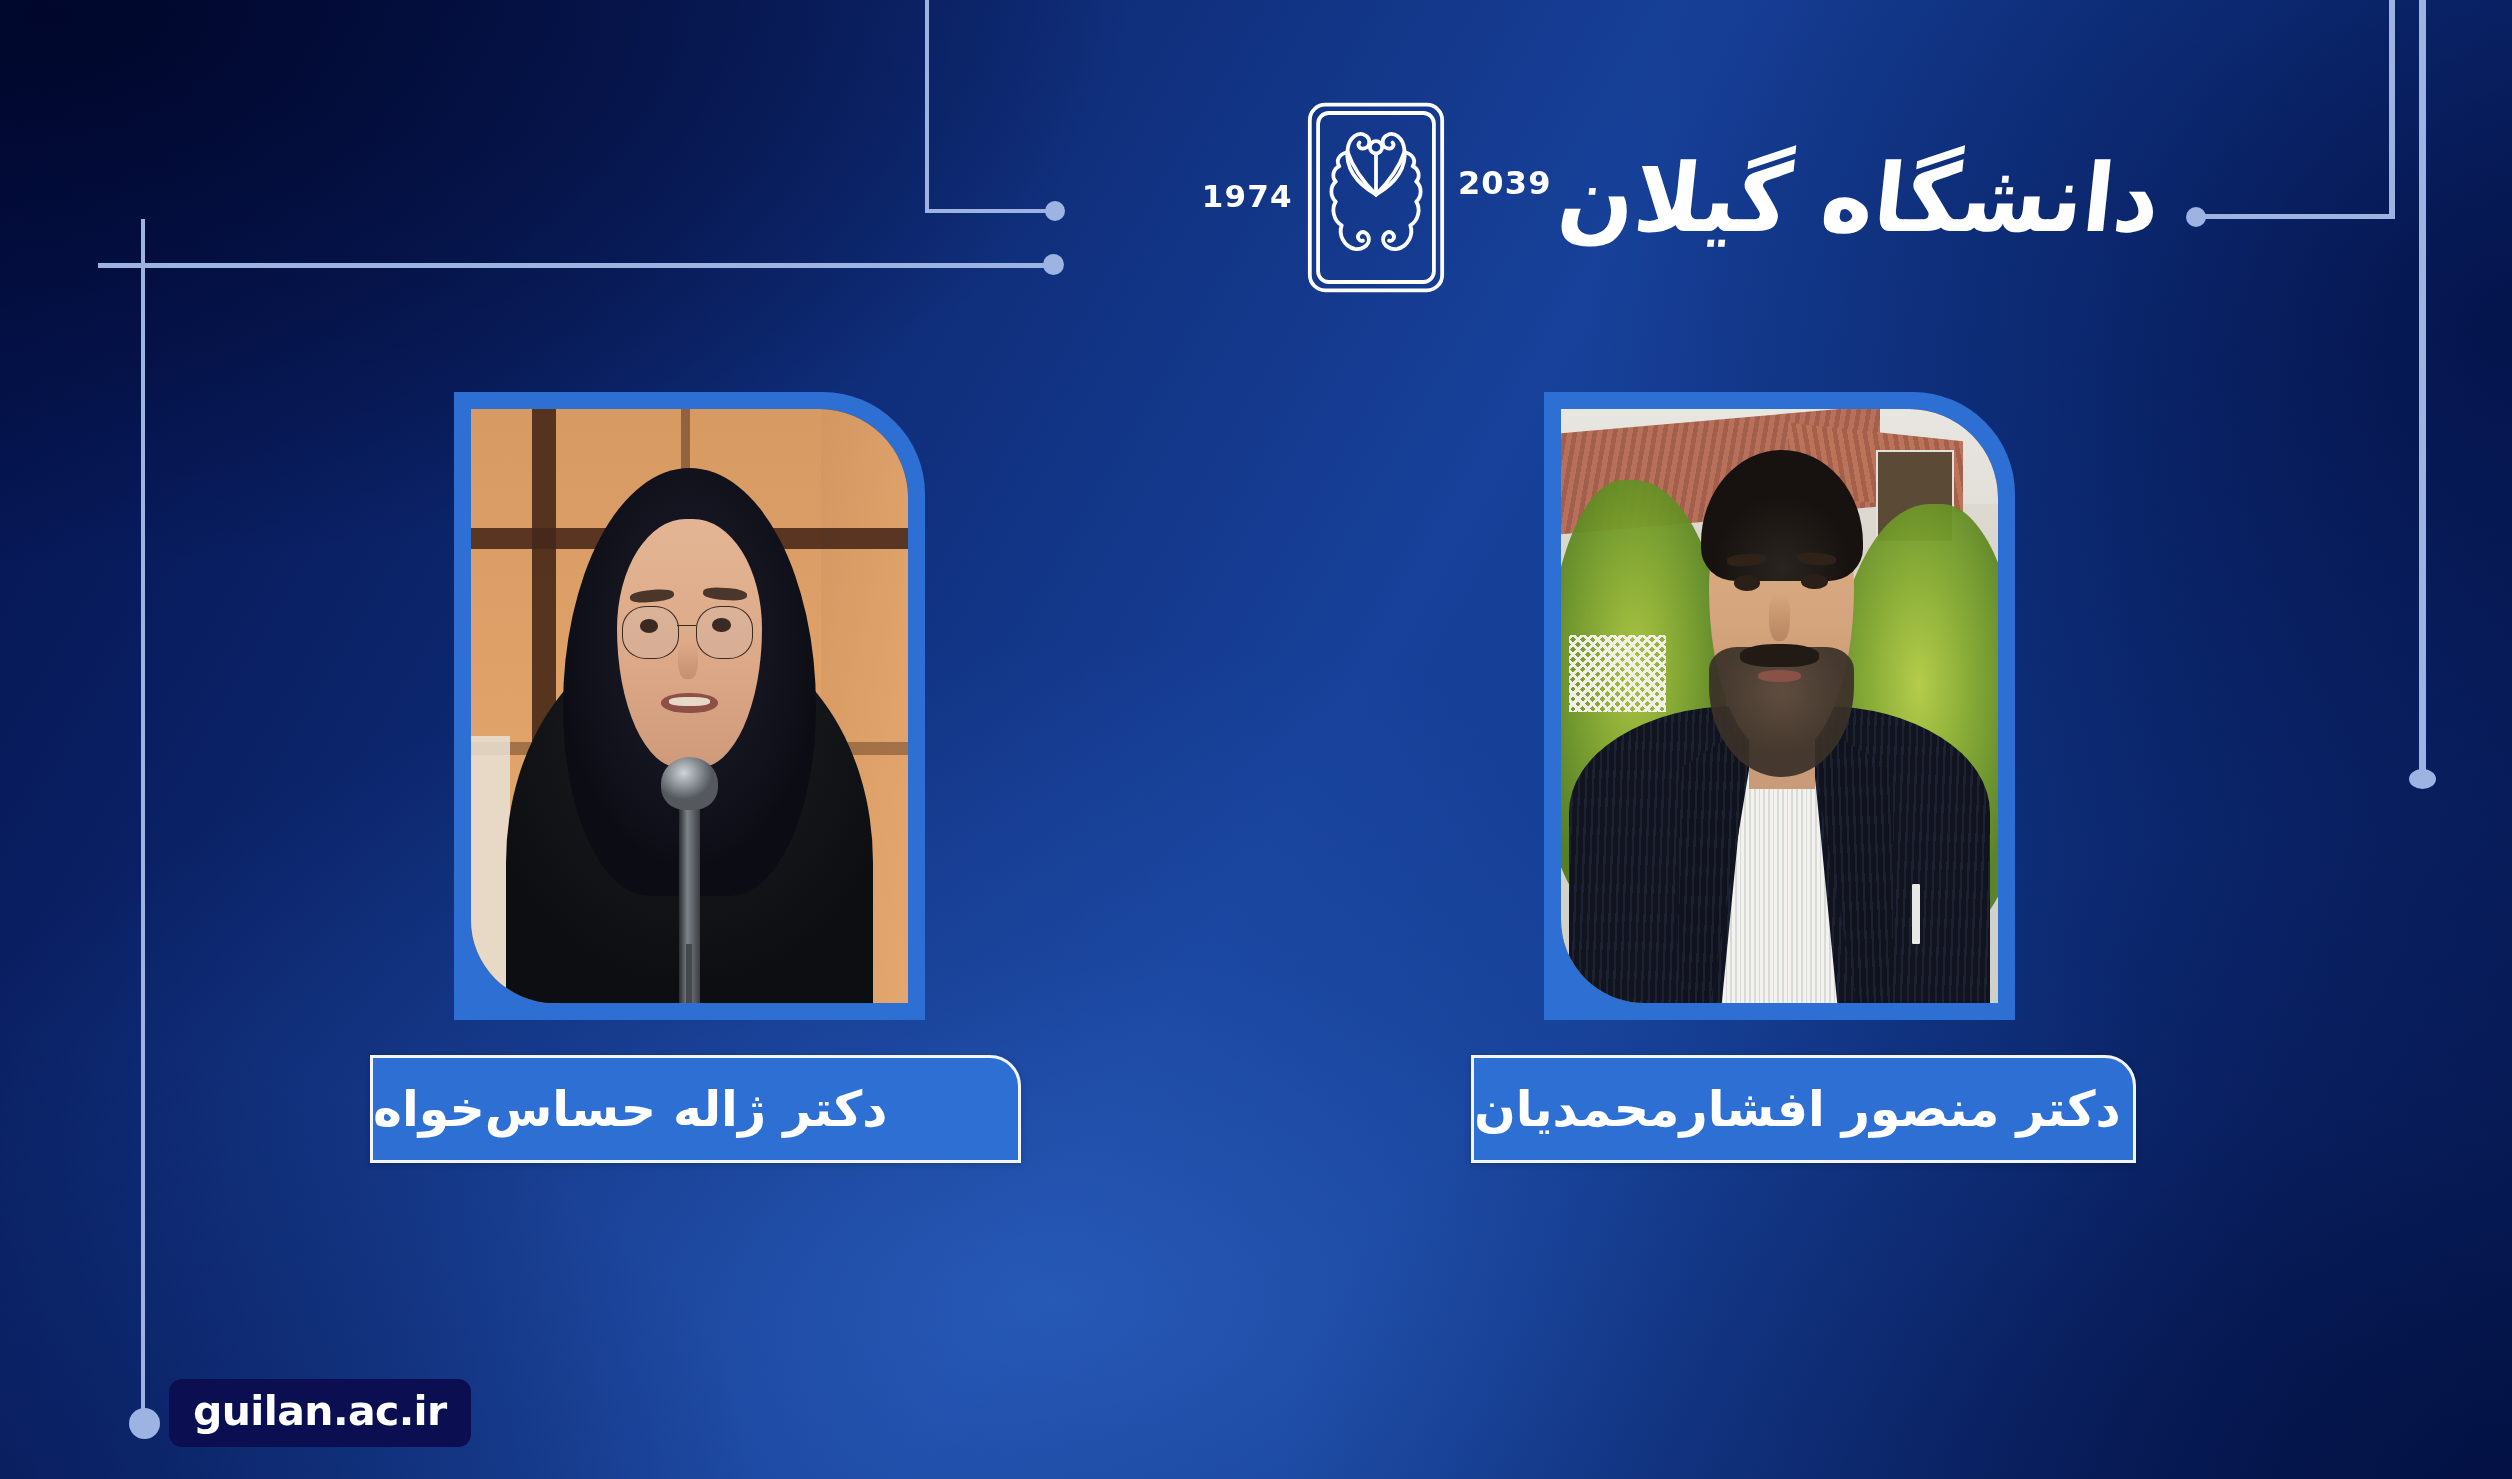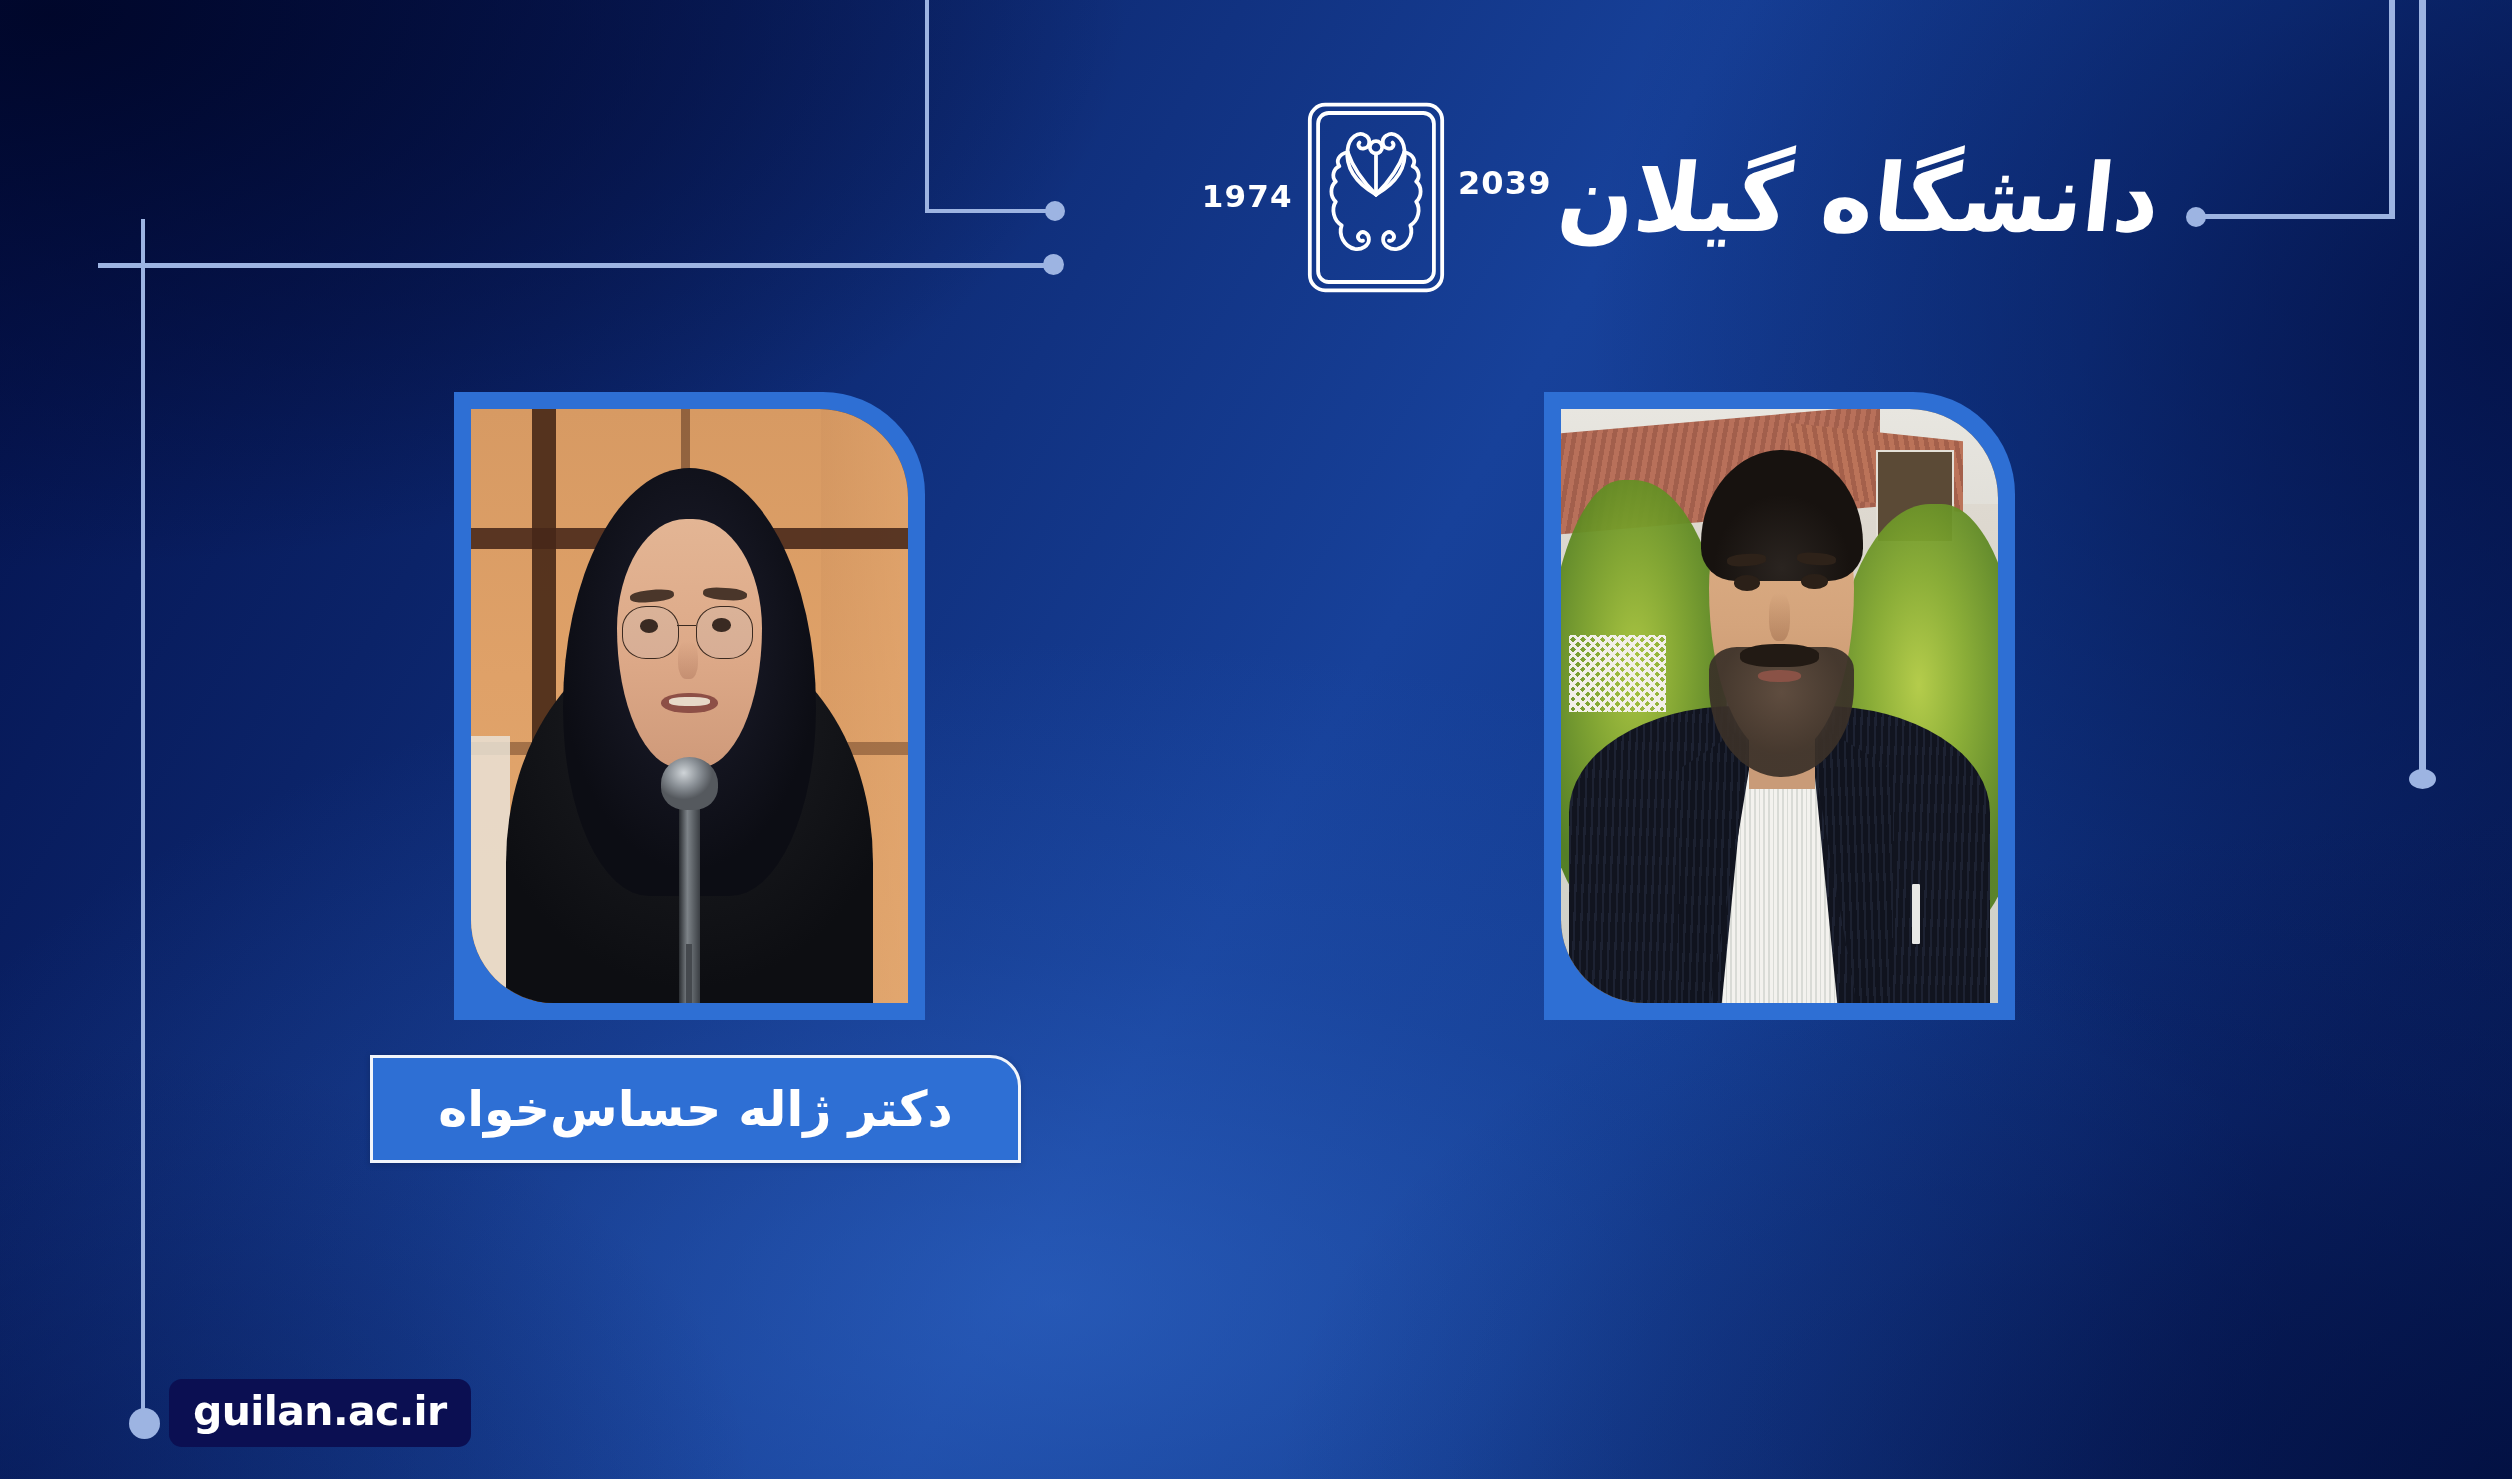--- a/index.html
+++ b/index.html
@@ -247,21 +247,21 @@
   .pb-mouth{position:absolute;left:45%;top:44%;width:10%;height:2%;background:#8a5246;border-radius:45%;}
   .pb-pen{position:absolute;right:18%;bottom:10%;width:1.8%;height:10%;background:#e8e8e6;border-radius:1.2px;}
 
   
   .nameplate{
     position:absolute;
     background:#2e6fd4;
     border:3px solid #f2f5fb;
     border-top-right-radius:31px;
     box-sizing:border-box;
-    display:flex;align-items:center;justify-content:center;
+    display:flex;align-items:center;justify-content:flex-end;
     box-shadow:0 1.8px 6px rgba(0,0,0,.18);
   }
   .nameplate span{
     color:#ffffff;
     font-size:49px;
     font-weight:700;
     direction:rtl;
     white-space:nowrap;
     letter-spacing:0px;
     line-height:1;
@@ -407,19 +407,22 @@
         <div class="pb-mouth"></div>
         <div class="pb-pen"></div>
       </div>
     </div>
   </div>
 
   <div class="nameplate" style="left:370px;top:1055px;width:651px;height:108px;">
     <span>دکتر ژاله حساس‌خواه</span>
   </div>
 
+  <div class="nameplate" style="left:1471px;top:1055px;width:665px;height:108px;">
+    <span>دکتر منصور افشارمحمدیان</span>
+  </div>
 
   <div class="url-badge">
     <span>guilan.ac.ir</span>
   </div>
 
 </div>
 
 
 </body></html>

